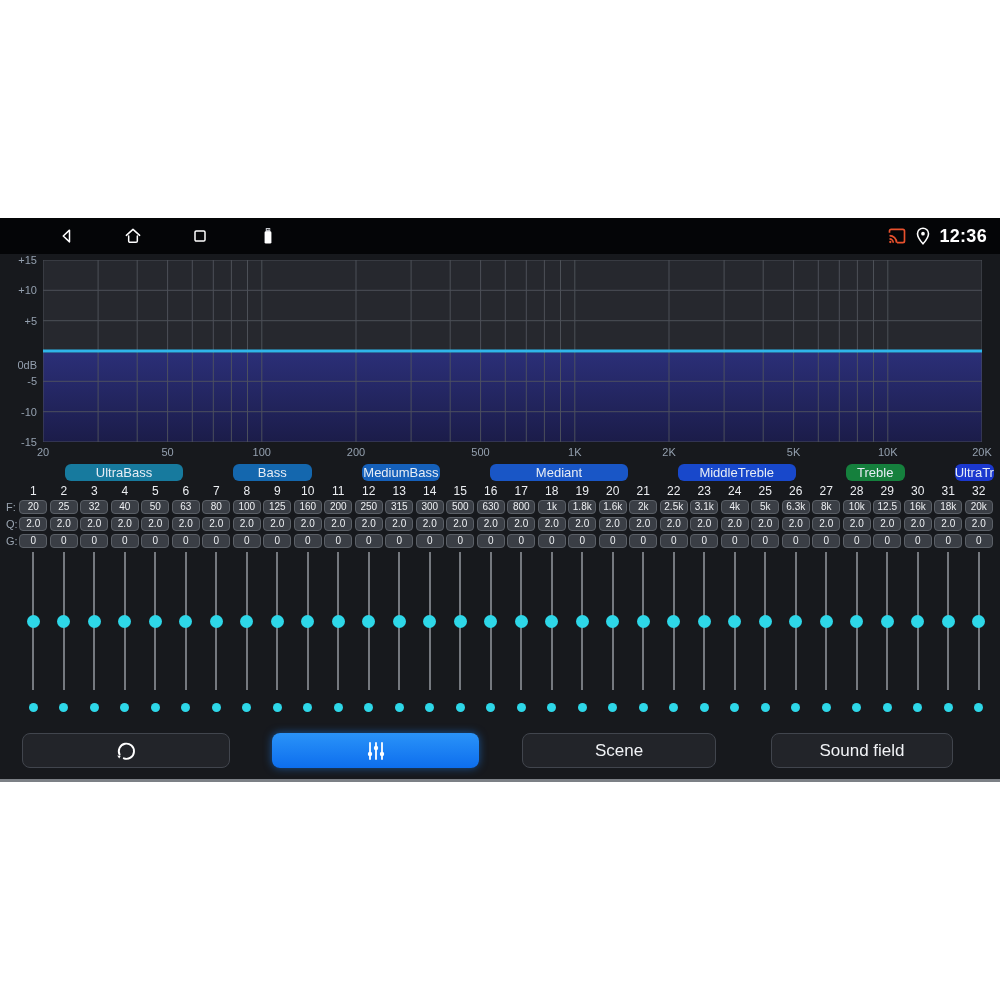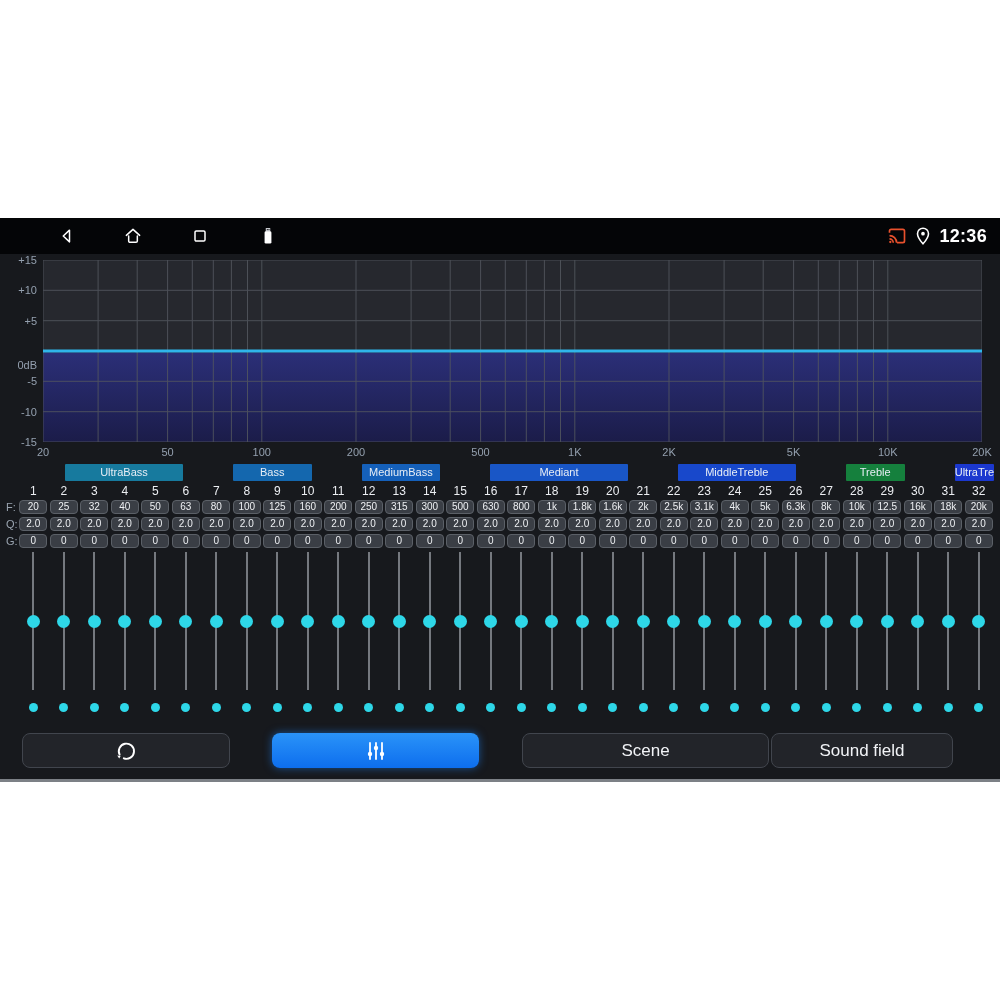--- a/index.html
+++ b/index.html
@@ -16,21 +16,21 @@
 
   
   .plot{position:absolute;left:43px;top:42px;width:939px;height:182px;background:#26282e;}
   .plot svg{display:block;width:939px;height:182px;}
   .ylabel{position:absolute;left:0;width:37px;text-align:right;font-size:11px;color:#94a0af;}
   .xlabel{position:absolute;top:228px;transform:translateX(-50%);font-size:11px;color:#94a0af;}
   #graph-labels{position:absolute;inset:0;pointer-events:none;}
 
   
   .bands{position:absolute;left:18px;top:246px;width:976px;height:17px;display:flex;gap:3px;}
-  .band{text-align:center;font-size:11px;line-height:17px;color:#e7edf5;border-radius:1px;overflow:hidden;white-space:nowrap;margin-left:47px;}
+  .band{text-align:center;font-size:13px;line-height:17px;color:#e7edf5;border-radius:6px;overflow:hidden;white-space:nowrap;margin-left:47px;}
 
   
   .plabel{position:absolute;left:6px;width:16px;height:14px;line-height:14px;font-size:11px;color:#9aa4b0;}
 
   
   .cols{position:absolute;left:18px;top:266px;width:976px;display:flex;}
   .col{flex:1 1 0;display:flex;flex-direction:column;align-items:center;min-width:0;}
   .ch-num{height:15px;line-height:15px;font-size:12px;color:#eceef2;margin-bottom:1px;}
   .vbox{width:26px;height:12px;line-height:12px;background:#3a3e45;border:1px solid #5b6067;border-radius:4px;font-size:10px;color:#eef0f3;text-align:center;margin-bottom:3px;cursor:pointer;}
   .slider{position:relative;width:100%;height:138px;margin-top:1px;}
@@ -533,21 +533,21 @@
           <g stroke="#fff" stroke-width="1.8" stroke-linecap="round">
             <line x1="6" y1="4" x2="6" y2="20"></line>
             <line x1="12" y1="4" x2="12" y2="20"></line>
             <line x1="18" y1="4" x2="18" y2="20"></line>
           </g>
           <circle cx="6" cy="15" r="2.2" fill="#fff"></circle>
           <circle cx="12" cy="9" r="2.2" fill="#fff"></circle>
           <circle cx="18" cy="15" r="2.2" fill="#fff"></circle>
         </svg>
       </div>
-      <div class="btn dark" style="left:500px;width:247px">
+      <div class="btn dark" style="left:500px;width:194px">
         <span>Scene</span>
       </div>
       <div class="btn dark" style="left:749px;width:182px">
         <span>Sound field</span>
       </div>
     </div>
 
   </div>
 </div>
 

